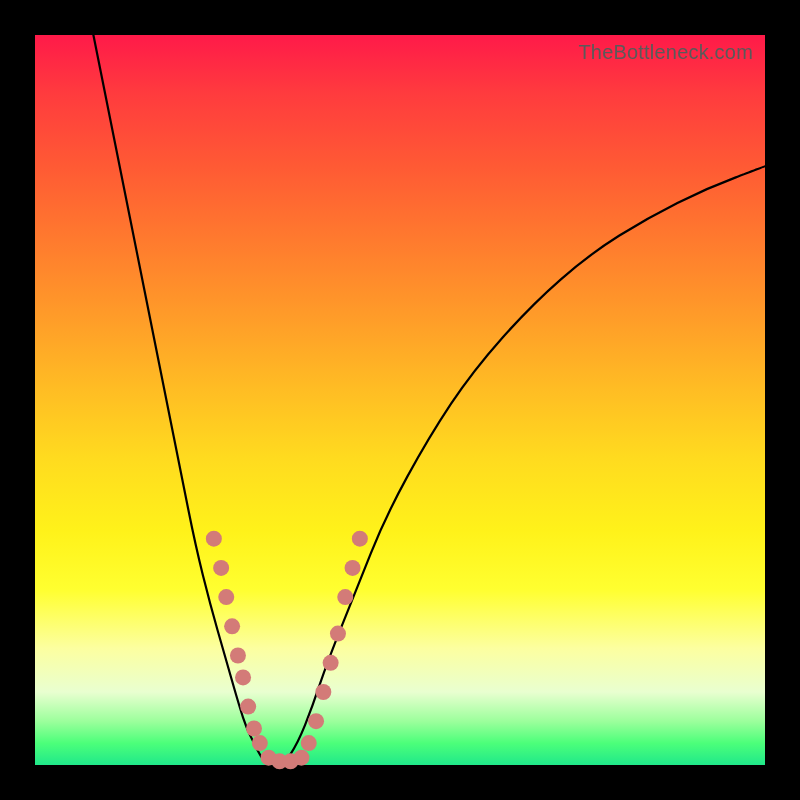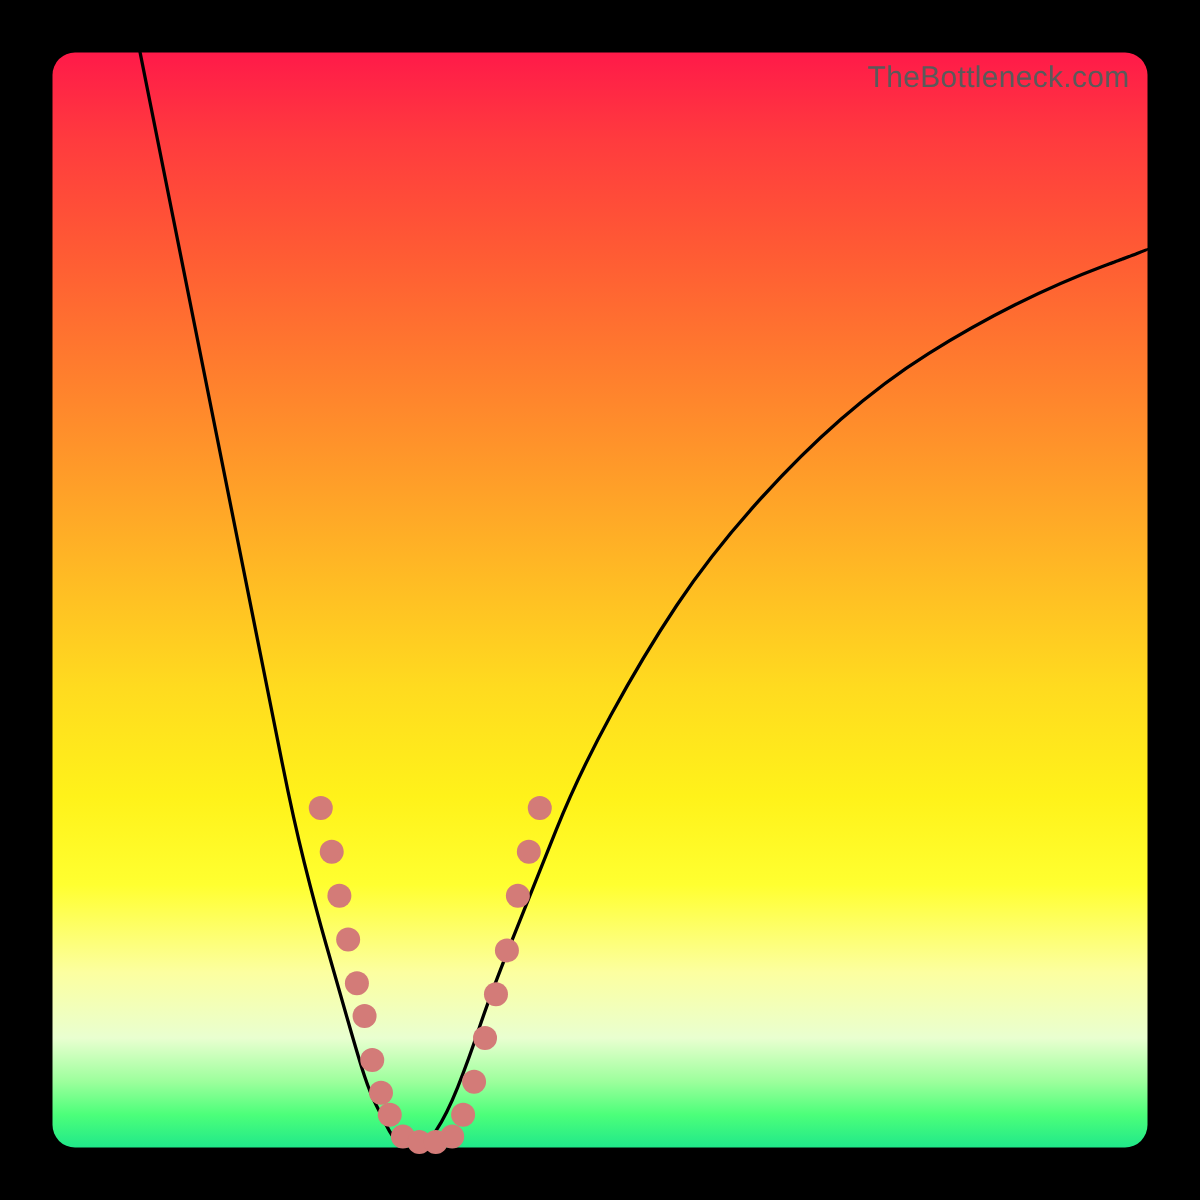--- a/index.html
+++ b/index.html
@@ -31,21 +31,20 @@
       #ff9a29 38%,
       #ffbb24 48%,
       #ffdb1f 58%,
       #fff21a 68%,
       #ffff30 76%,
       #fcffa0 84%,
       #e9ffd0 90%,
       #9cff9c 94%,
       #4cff7a 97%,
       #20e88a 100%);
-    border-radius: 15px;
   }
   .watermark {
     position: absolute;
     top: 6px;
     right: 12px;
     color: #5a5a5a;
     font-size: 20px;
     font-weight: 500;
     letter-spacing: 0.2px;
     user-select: none;

